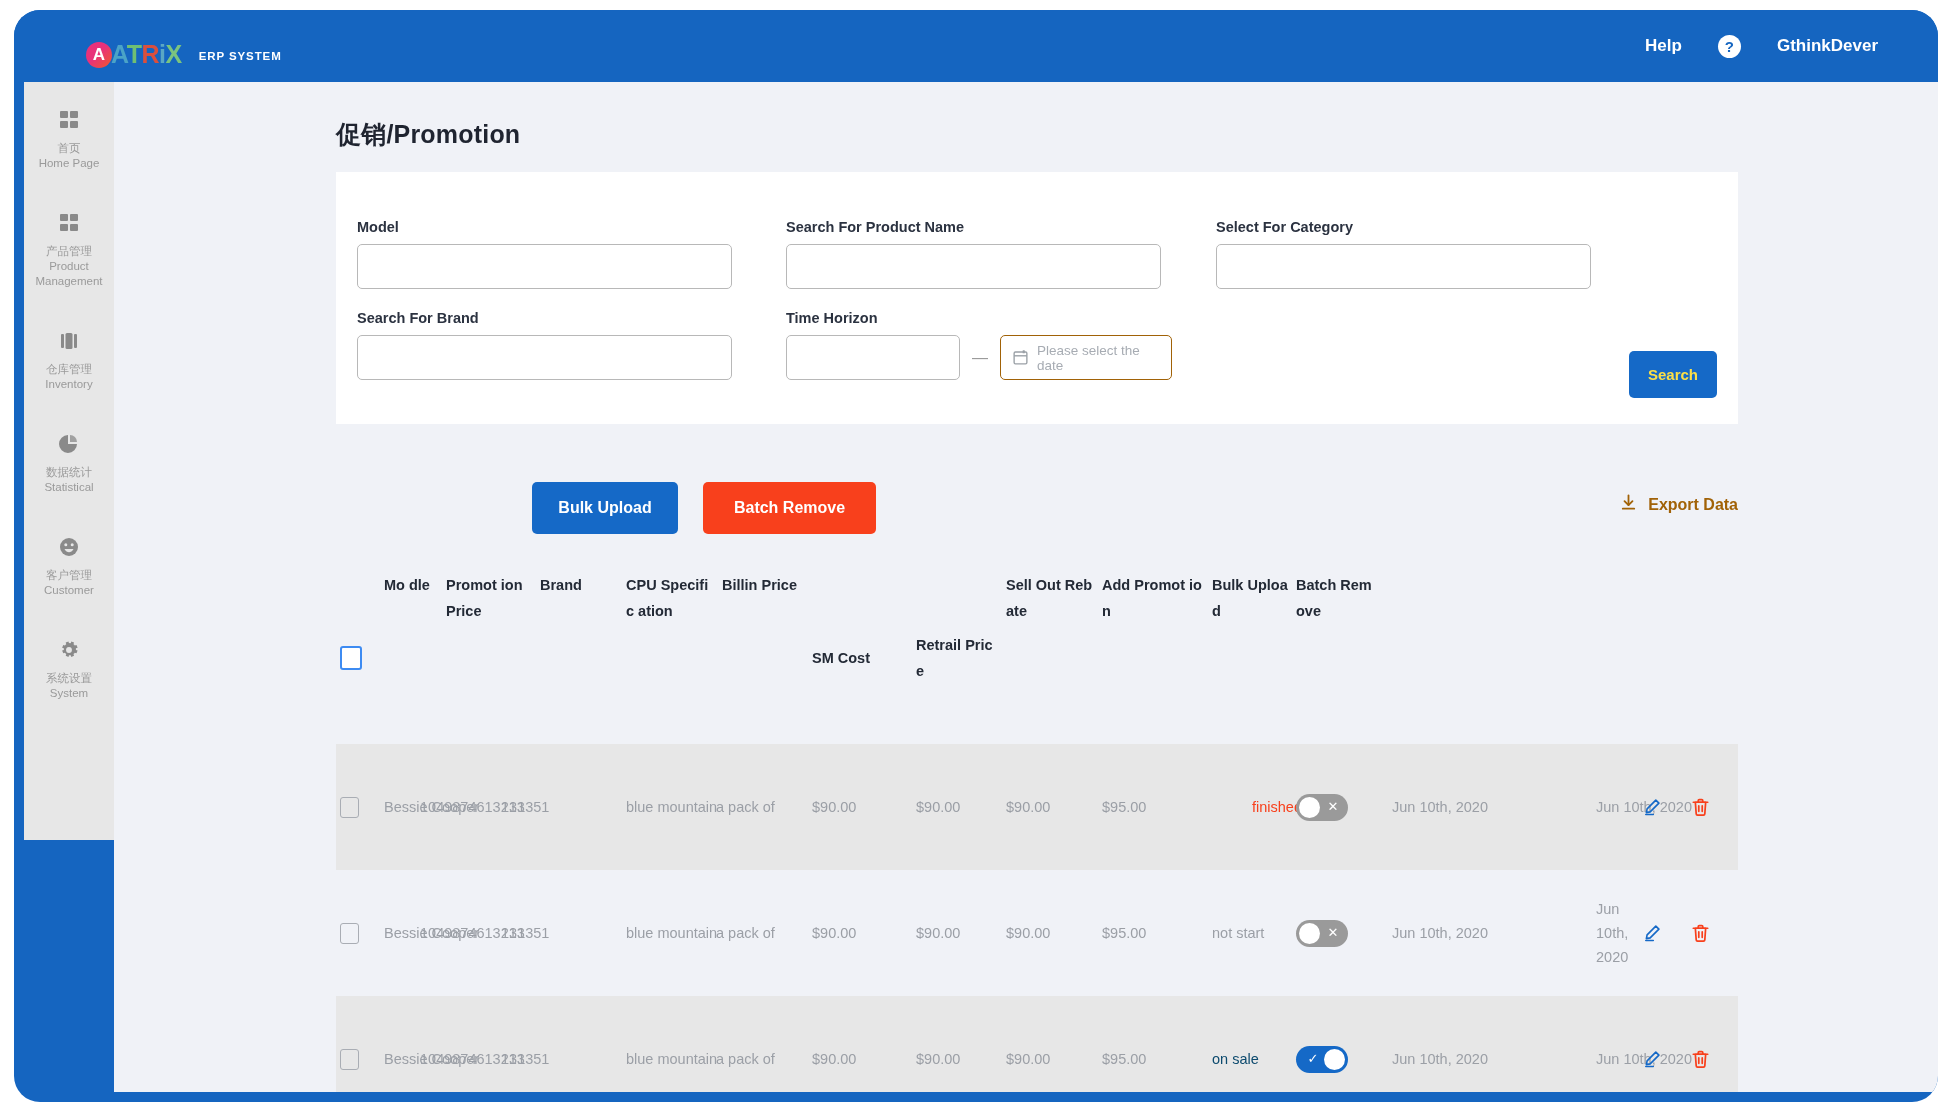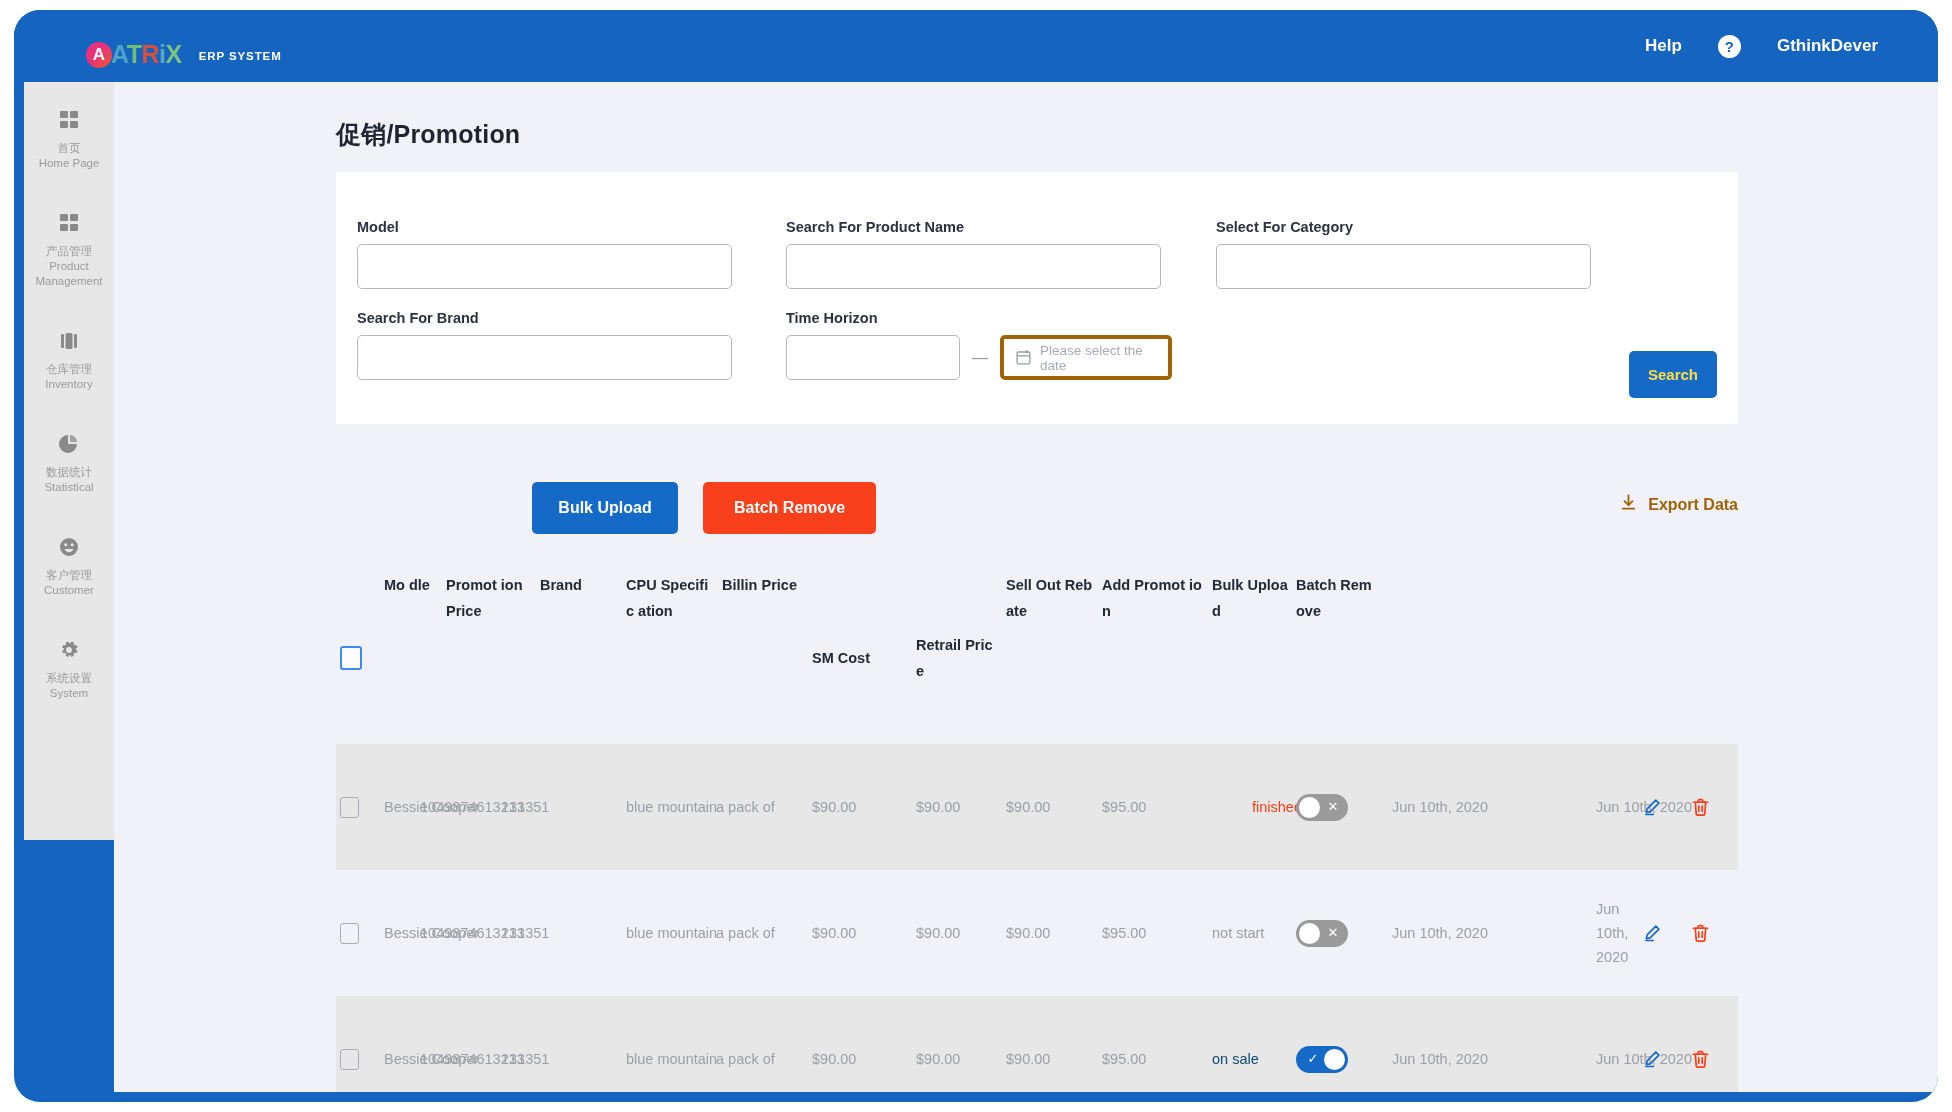--- a/index.html
+++ b/index.html
@@ -143,21 +143,21 @@
   .g-product  { left: 450px; top: 47px;  width: 375px; }
   .g-category { left: 880px; top: 47px;  width: 375px; }
   .g-brand    { left: 21px;  top: 138px; width: 375px; }
   .g-time     { left: 450px; top: 138px; width: 630px; }
 
   .time-row { display: flex; align-items: center; }
   .time-from { width: 174px; }
   .dash { color: #999; font-size: 16px; margin: 0 12px; }
   .date-box {
     width: 172px; height: 45px;
-    border: 4px solid #a16207; border-radius: 5px;
+    border: 1px solid #a16207; border-radius: 5px;
     background: #ffffff;
     display: flex; align-items: center; padding: 0 11px; gap: 8px;
     cursor: pointer;
   }
   .cal-icon { color: #9aa0a6; display: flex; }
   .date-ph { color: #a7acb3; font-size: 13.5px; }
 
   .search-btn {
     position: absolute;
     right: 21px; top: 179px;

